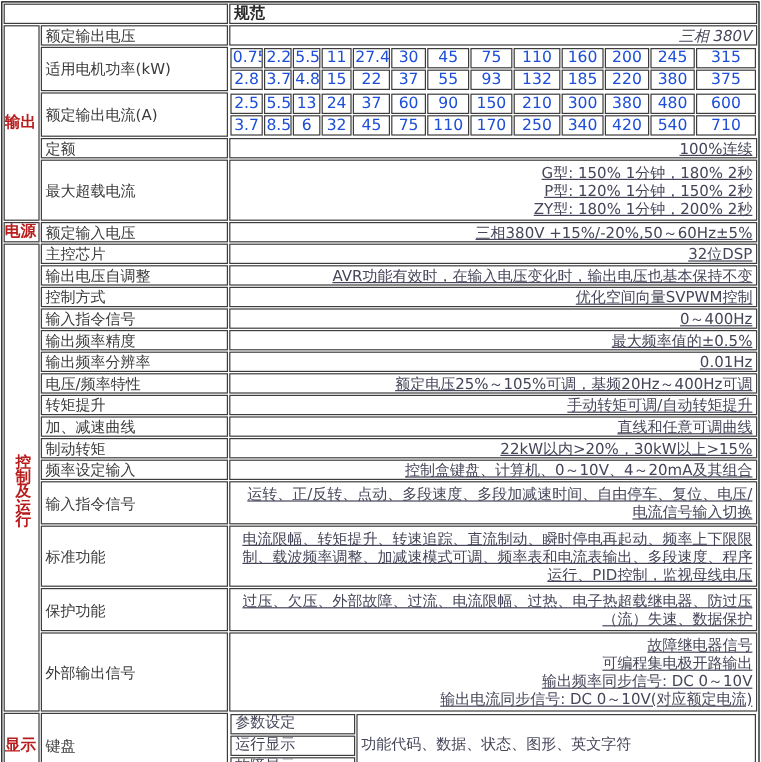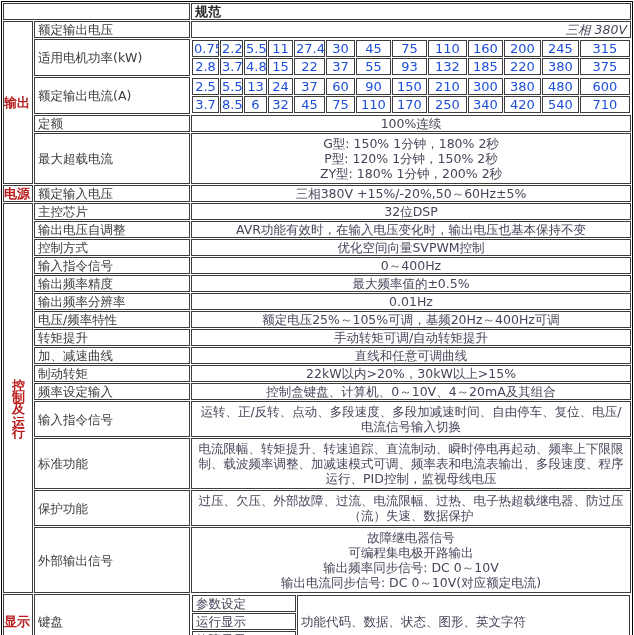--- a/index.html
+++ b/index.html
@@ -20,39 +20,39 @@
     line-height:15px;
     color:#46465a;
     padding:0 3px;
     vertical-align:middle;
     overflow:hidden;
   }
   td.corner{border:1px solid #3d3d3d;}
   td.header{text-align:left;font-weight:bold;color:#2b2b2b;font-size:13px;}
   td.grp{text-align:left;font-weight:bold;color:#b91c1c;padding:0;font-size:13px;}
   td.lbl{text-align:left;color:#3b3b3b;}
-  td.val{text-align:center;}
+  td.val{text-align:right;text-decoration:underline;}
   td.valc{text-align:right;font-style:italic;}
   td.ml{padding:2px 3px;margin-left:12px;}
   td.grid-cell{padding:0;border:none;vertical-align:top;}
   .vtext{
     writing-mode:vertical-lr;
     text-orientation:upright;
     letter-spacing:12px;
     margin:0 auto;
     line-height:28px;
   }
   table.sub{
     width:100%;
     border-collapse:separate;
     border-spacing:1px;
     table-layout:fixed;
   }
   table.num td{text-align:center;padding:0 1px;font-size:13px;color:#1d4ed8;}
-  table.kb td{line-height:13px;padding:1px 3px;}
+  table.kb td{line-height:13px;padding:1px 3px;font-family:Liberation Mono, monospace;}
   table.kb td.kbv{vertical-align:middle;line-height:15px;}
   .vline{white-space:nowrap;}
 </style>
 </head>
 <body>
 
 <div class="sheet">
 <table class="main">
   <colgroup>
         <col style="width:30px">

